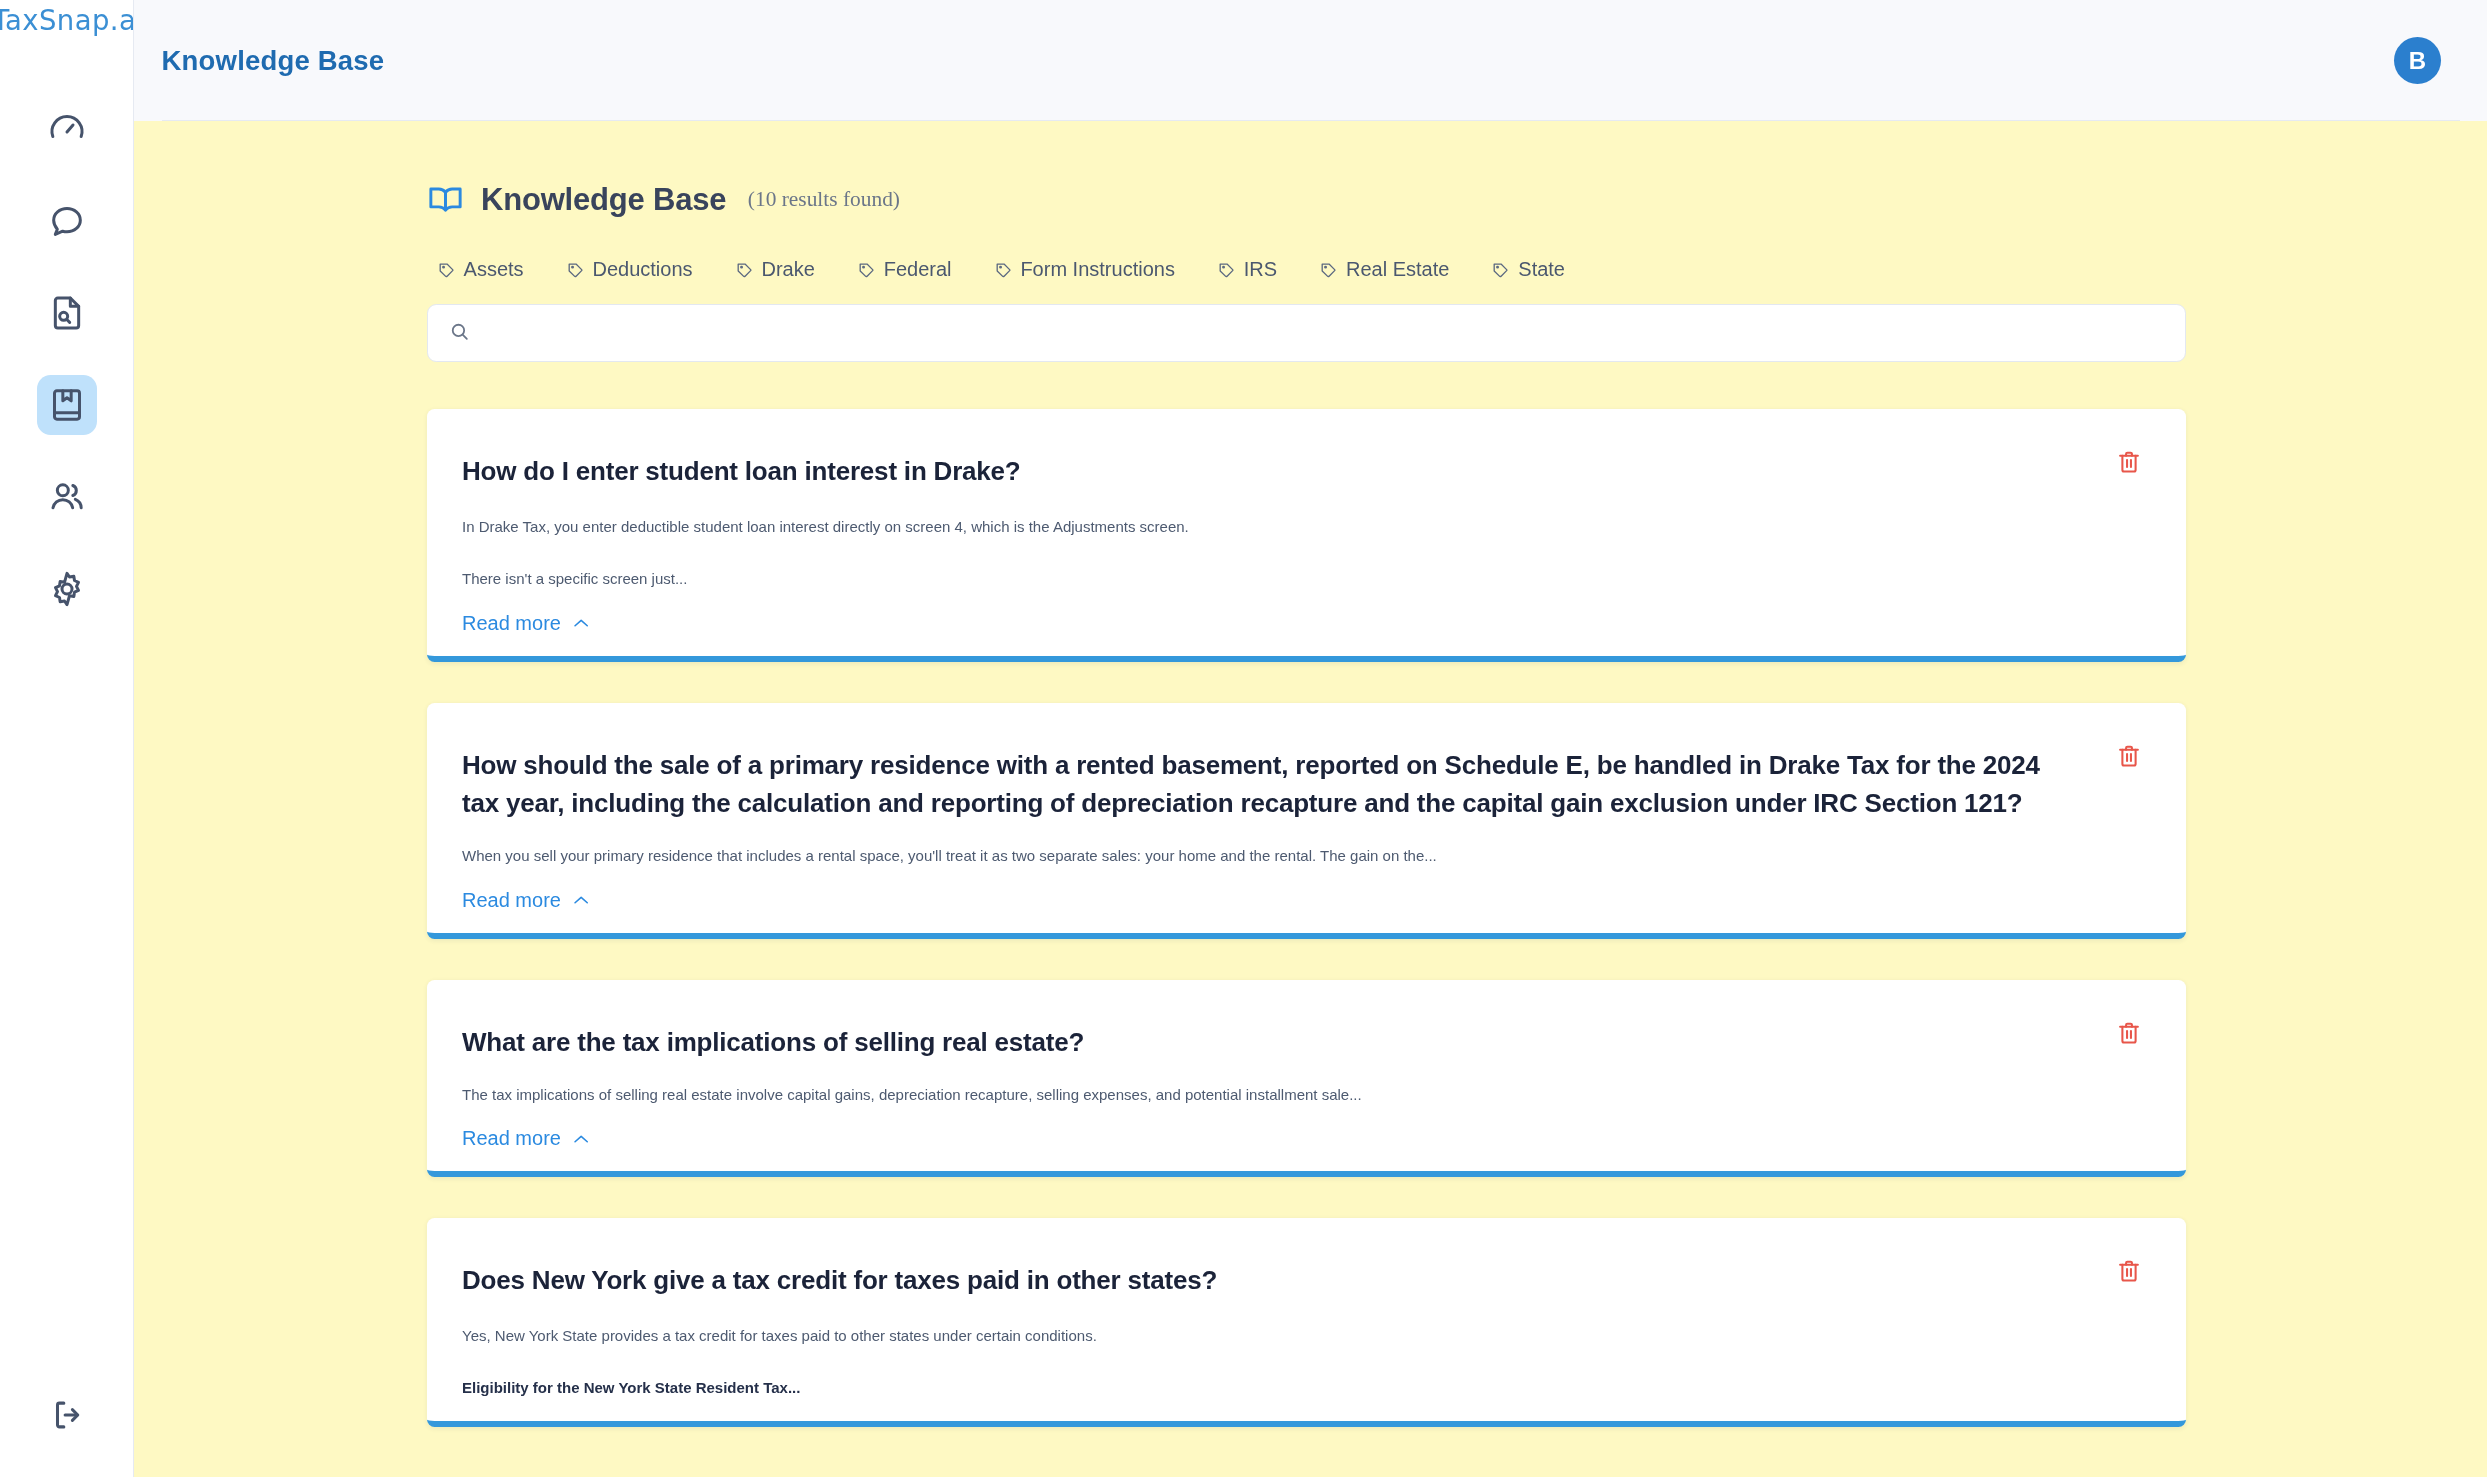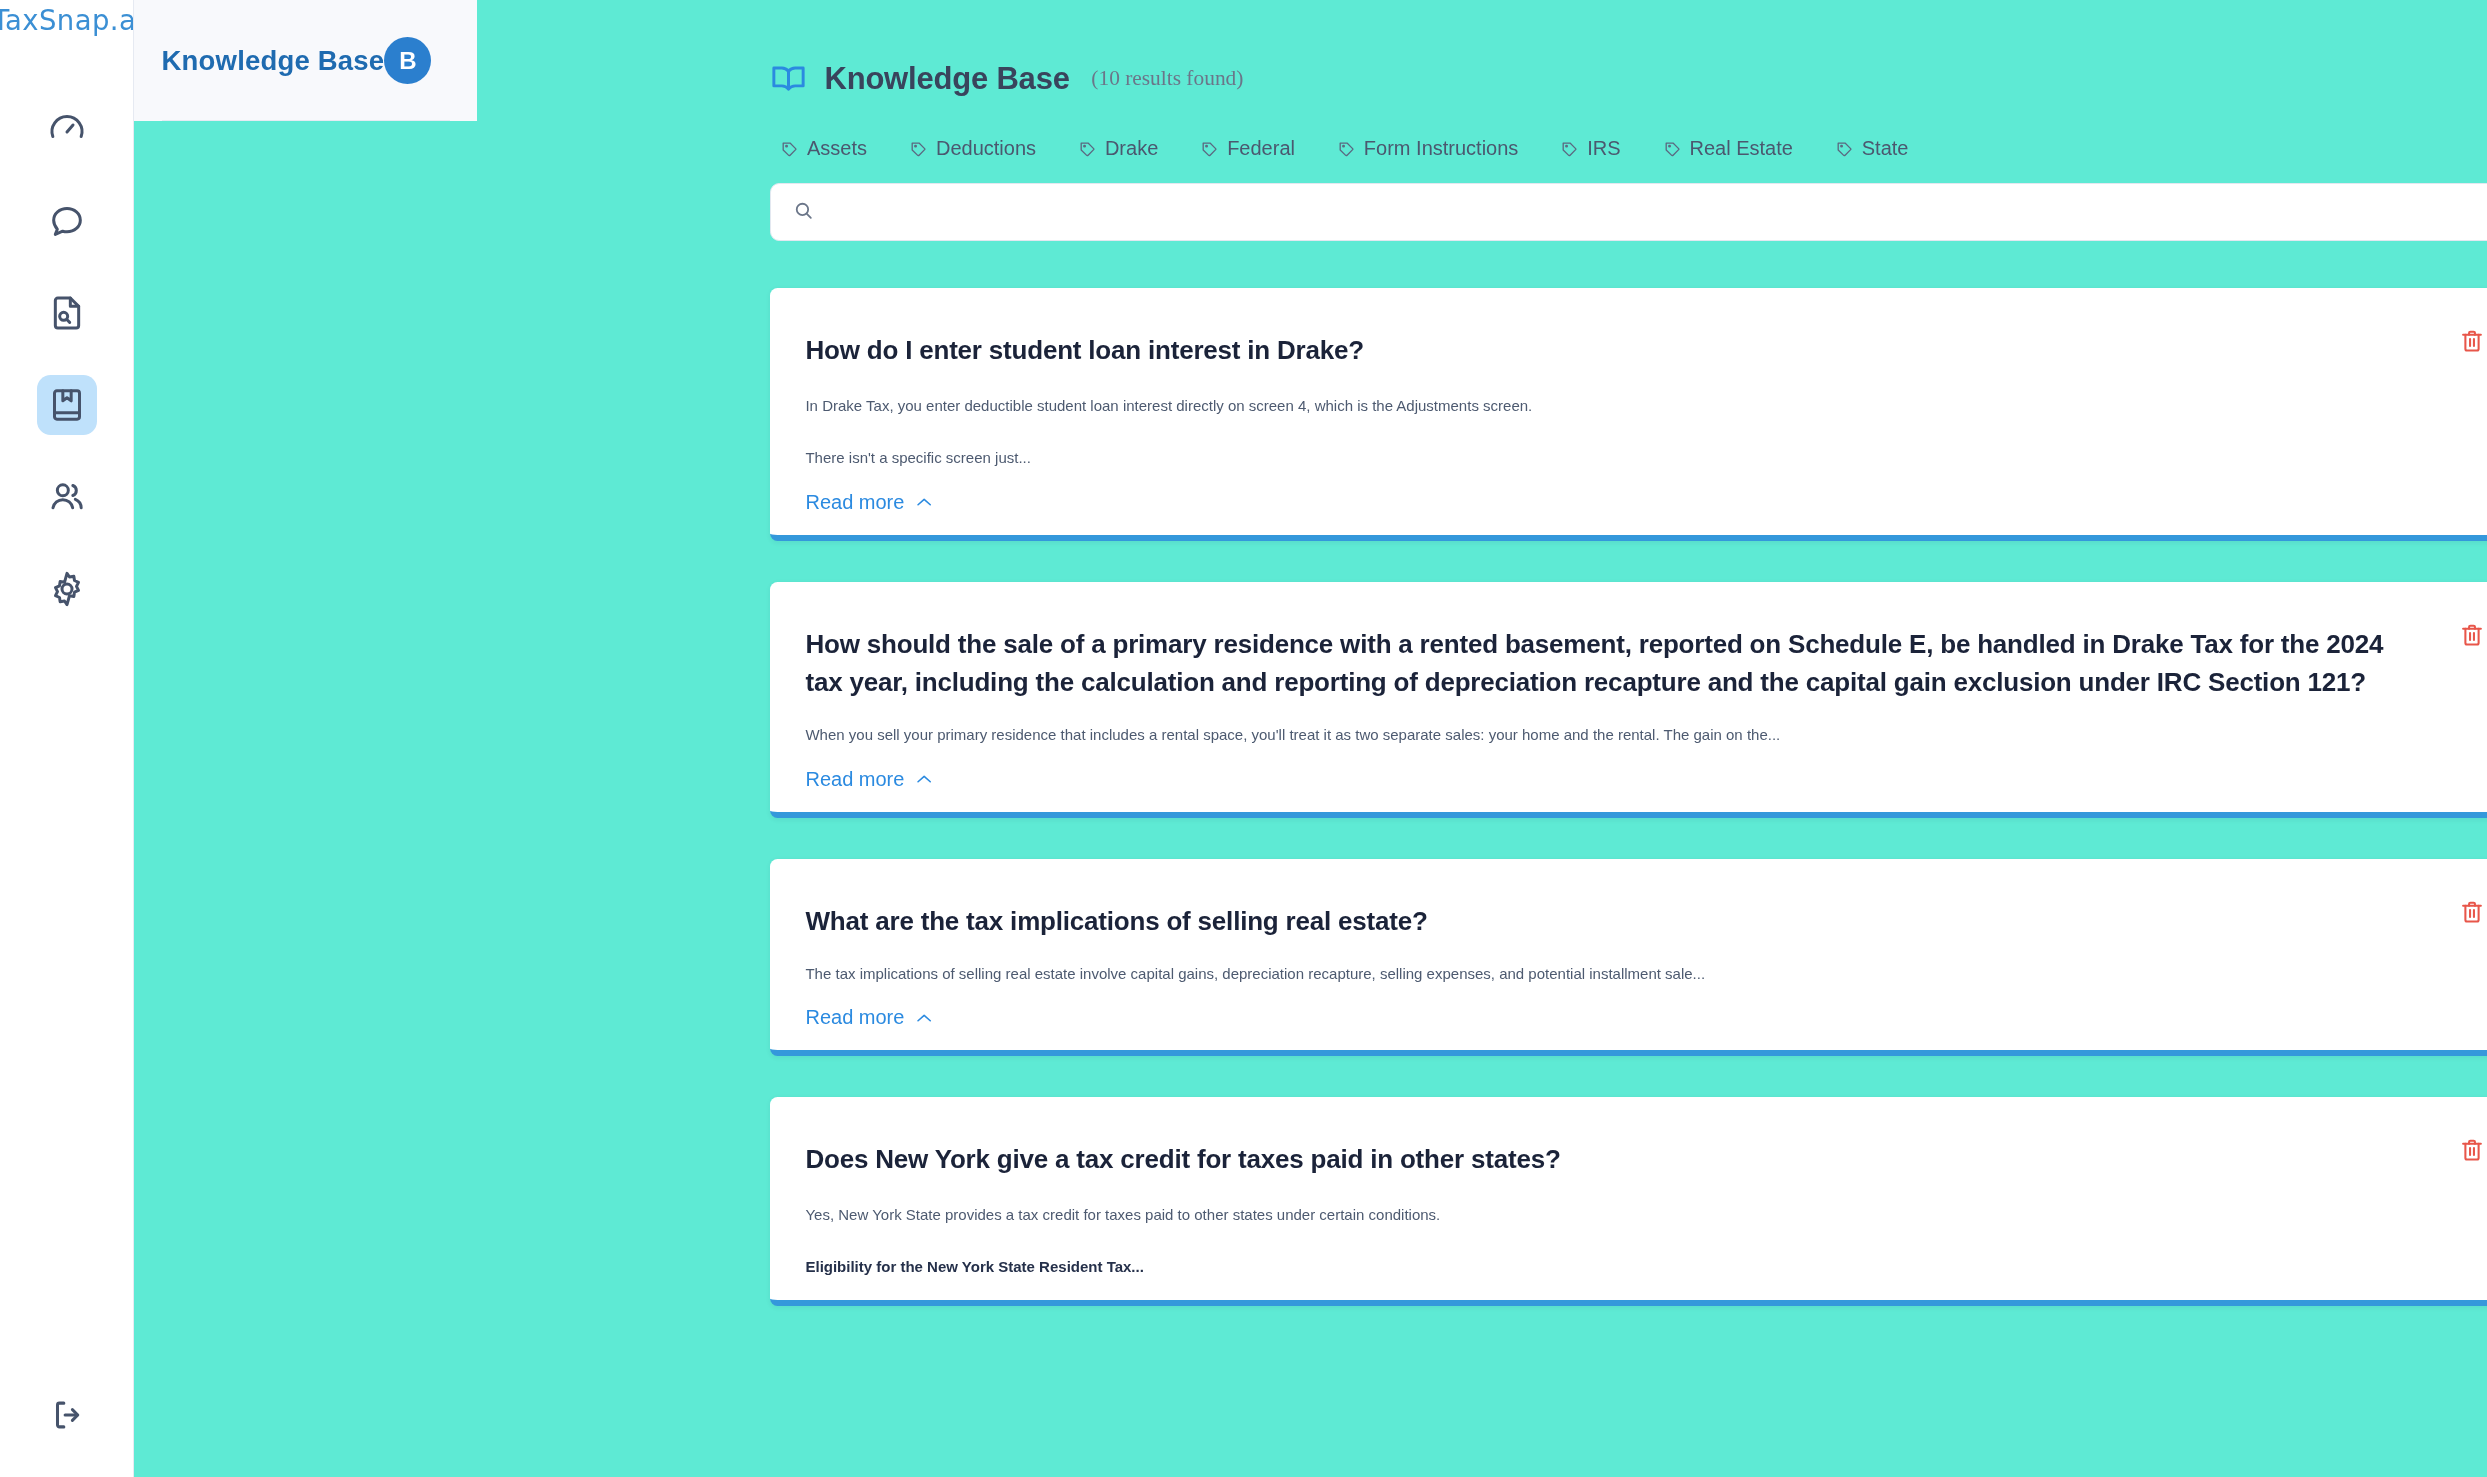--- a/index.html
+++ b/index.html
@@ -61,21 +61,21 @@
     left: 50%;
     transform: translateX(-50%);
     width: 60px; height: 60px;
     display: flex; align-items: center; justify-content: center;
     color: #46536b;
     cursor: pointer;
   }
   .logout svg { width: 38px; height: 38px; }
 
   
-  .main { flex: 1; height: 1477px; display: flex; flex-direction: row; background: #5eead4; overflow: hidden; }
+  .main { flex: 1; height: 1477px; display: flex; flex-direction: column; background: #fef9c3; overflow: hidden; }
   .topbar {
     height: 121px;
     min-height: 121px;
     background: #f8f9fc;
     display: flex;
     align-items: center;
     justify-content: space-between;
     padding: 0 40px 0 27.5px;
     position: relative;
   }

